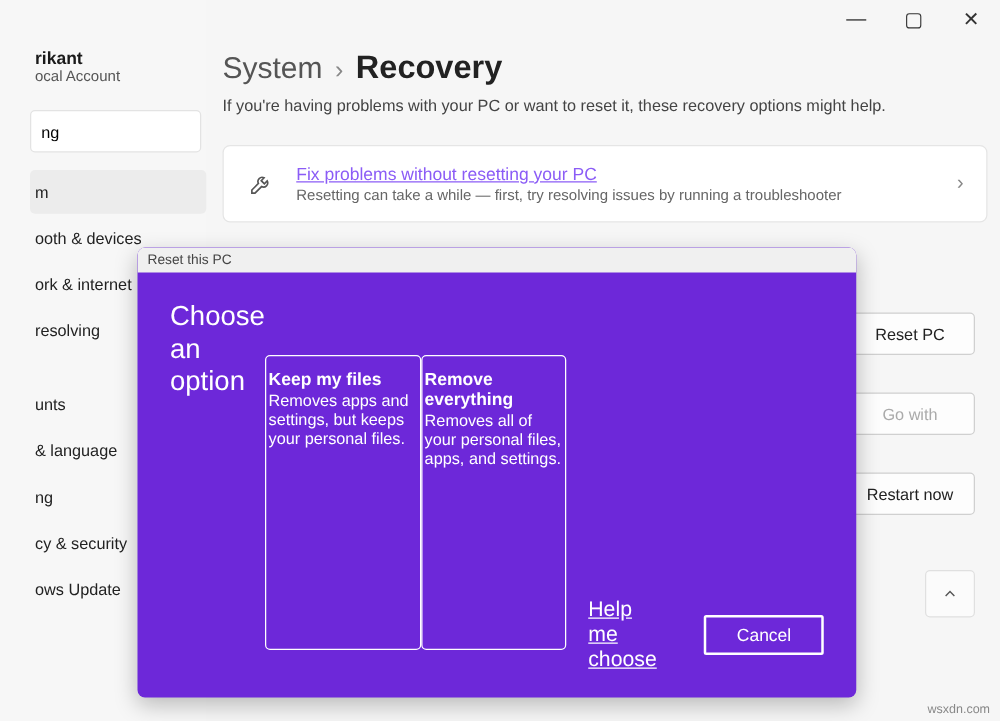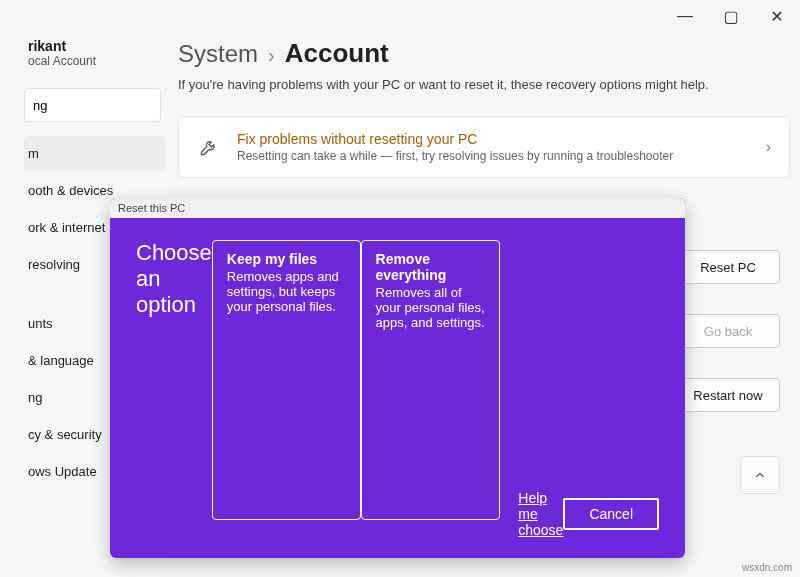--- a/index.html
+++ b/index.html
@@ -24,41 +24,41 @@
     .main { position: absolute; left: 178px; top: 38px; right: 10px; }
     .breadcrumb { display: flex; align-items: baseline; gap: 10px; font-size: 24px; color: #222; margin-bottom: 8px; }
     .bc-sys { font-weight: 400; color: #555; }
     .bc-chev { font-size: 20px; color: #888; }
     .bc-rec { font-weight: 700; font-size: 26px; }
     .subtext { font-size: 13px; color: #444; margin-bottom: 24px; }
 
     .card { border: 1px solid #e5e5e5; border-radius: 6px; background: #fff; padding: 14px 18px; display: flex; align-items: center; gap: 16px; }
     .card .icon-wrap { width: 24px; display: flex; justify-content: center; color: #555; }
     .card-body { flex: 1; }
-    .card-title { font-size: 14px; color: #a16207; }
+    .card-title { font-size: 14px; color: #8b5cf6; text-decoration: underline; }
     .card-desc { font-size: 12px; color: #666; margin-top: 2px; }
     .chev { color: #888; font-size: 16px; }
 
     .right-buttons { position: absolute; right: 20px; top: 250px; display: flex; flex-direction: column; gap: 30px; }
     .win-btn { width: 104px; height: 34px; border: 1px solid #d0d0d0; background: #fdfdfd; border-radius: 4px; font-size: 13px; color: #222; display: flex; align-items: center; justify-content: center; cursor: pointer; }
     .win-btn.disabled { color: #aaa; }
 
     .expand-chip { position: absolute; right: 20px; top: 456px; width: 40px; height: 38px; border: 1px solid #e0e0e0; border-radius: 4px; display: flex; align-items: center; justify-content: center; background: #fbfbfb; }
 
     
     .modal { position: absolute; left: 110px; top: 198px; width: 575px; height: 360px; border-radius: 6px; background: #6d28d9; box-shadow: 0 6px 18px rgba(0,0,0,0.25); overflow: hidden; }
     .modal-tab { background: #f0f0f0; color: #444; font-size: 11px; padding: 4px 8px; width: 575px; }
     .modal-inner { padding: 22px 26px 18px 26px; color: #fff; height: calc(100% - 22px); display: flex; flex-direction: row; }
     .modal-title { font-size: 22px; font-weight: 300; margin-bottom: 22px; }
-    .option { border: 1.5px solid #fff; border-radius: 4px; padding: 10px 14px; margin-bottom: 18px; cursor: pointer; }
+    .option { border: 1.5px solid #fff; border-radius: 4px; padding: 10px 2px; margin-bottom: 18px; cursor: pointer; margin-top: 44px; }
     .option-title { font-weight: 600; font-size: 14px; }
     .option-desc { font-size: 13px; font-weight: 300; margin-top: 2px; }
     .modal-footer { margin-top: auto; display: flex; align-items: center; justify-content: space-between; padding-top: 10px; }
-    .help-link { color: #fff; text-decoration: underline; font-size: 14px; cursor: pointer; margin-left: 18px; }
-    .cancel-btn { border: 2px solid #fff; background: transparent; color: #fff; padding: 6px 24px; font-size: 14px; border-radius: 2px; cursor: pointer; }
+    .help-link { color: #fff; text-decoration: underline; font-size: 17px; cursor: pointer; margin-left: 18px; }
+    .cancel-btn { border: 2px solid #fff; background: transparent; color: #fff; padding: 6px 24px; font-size: 14px; border-radius: 2px; cursor: pointer; margin-left: 38px; }
 
     .watermark { position: absolute; right: 8px; bottom: 4px; font-size: 10px; color: #888; }
   </style>
 </head>
 <body>
 
 <div class="titlebar">
   <div class="btn">—</div>
   <div class="btn">▢</div>
   <div class="btn">✕</div>
@@ -85,41 +85,41 @@
   <div class="nav-item">&amp; language</div>
   <div class="nav-item">ng</div>
   <div class="nav-item">cy &amp; security</div>
   <div class="nav-item">ows Update</div>
 </div>
 
 <div class="main">
   <div class="breadcrumb">
     <span class="bc-sys">System</span>
     <span class="bc-chev">›</span>
-    <span class="bc-rec">Account</span>
+    <span class="bc-rec">Recovery</span>
   </div>
   <div class="subtext">If you're having problems with your PC or want to reset it, these recovery options might help.</div>
 
   <div class="card">
     <div class="icon-wrap">
       <svg width="20" height="20" viewBox="0 0 24 24" fill="none" stroke="currentColor" stroke-width="1.6">
           <path d="M14.7 6.3a4 4 0 0 0-5.4 5.4L3 18v3h3l6.3-6.3a4 4 0 0 0 5.4-5.4L15 12l-3-3 2.7-2.7z"></path>
         </svg>
     </div>
     <div class="card-body">
       <div class="card-title">Fix problems without resetting your PC</div>
       <div class="card-desc">Resetting can take a while — first, try resolving issues by running a troubleshooter</div>
     </div>
     <div class="chev">›</div>
   </div>
 </div>
 
 <div class="right-buttons">
   <div class="win-btn">Reset PC</div>
-  <div class="win-btn disabled">Go back</div>
+  <div class="win-btn disabled">Go with</div>
   <div class="win-btn">Restart now</div>
 </div>
 
 <div class="expand-chip">
   <svg width="14" height="14" viewBox="0 0 24 24" fill="none" stroke="#555" stroke-width="2">
       <polyline points="6 15 12 9 18 15"></polyline>
     </svg>
 </div>
 
 <div class="modal">

